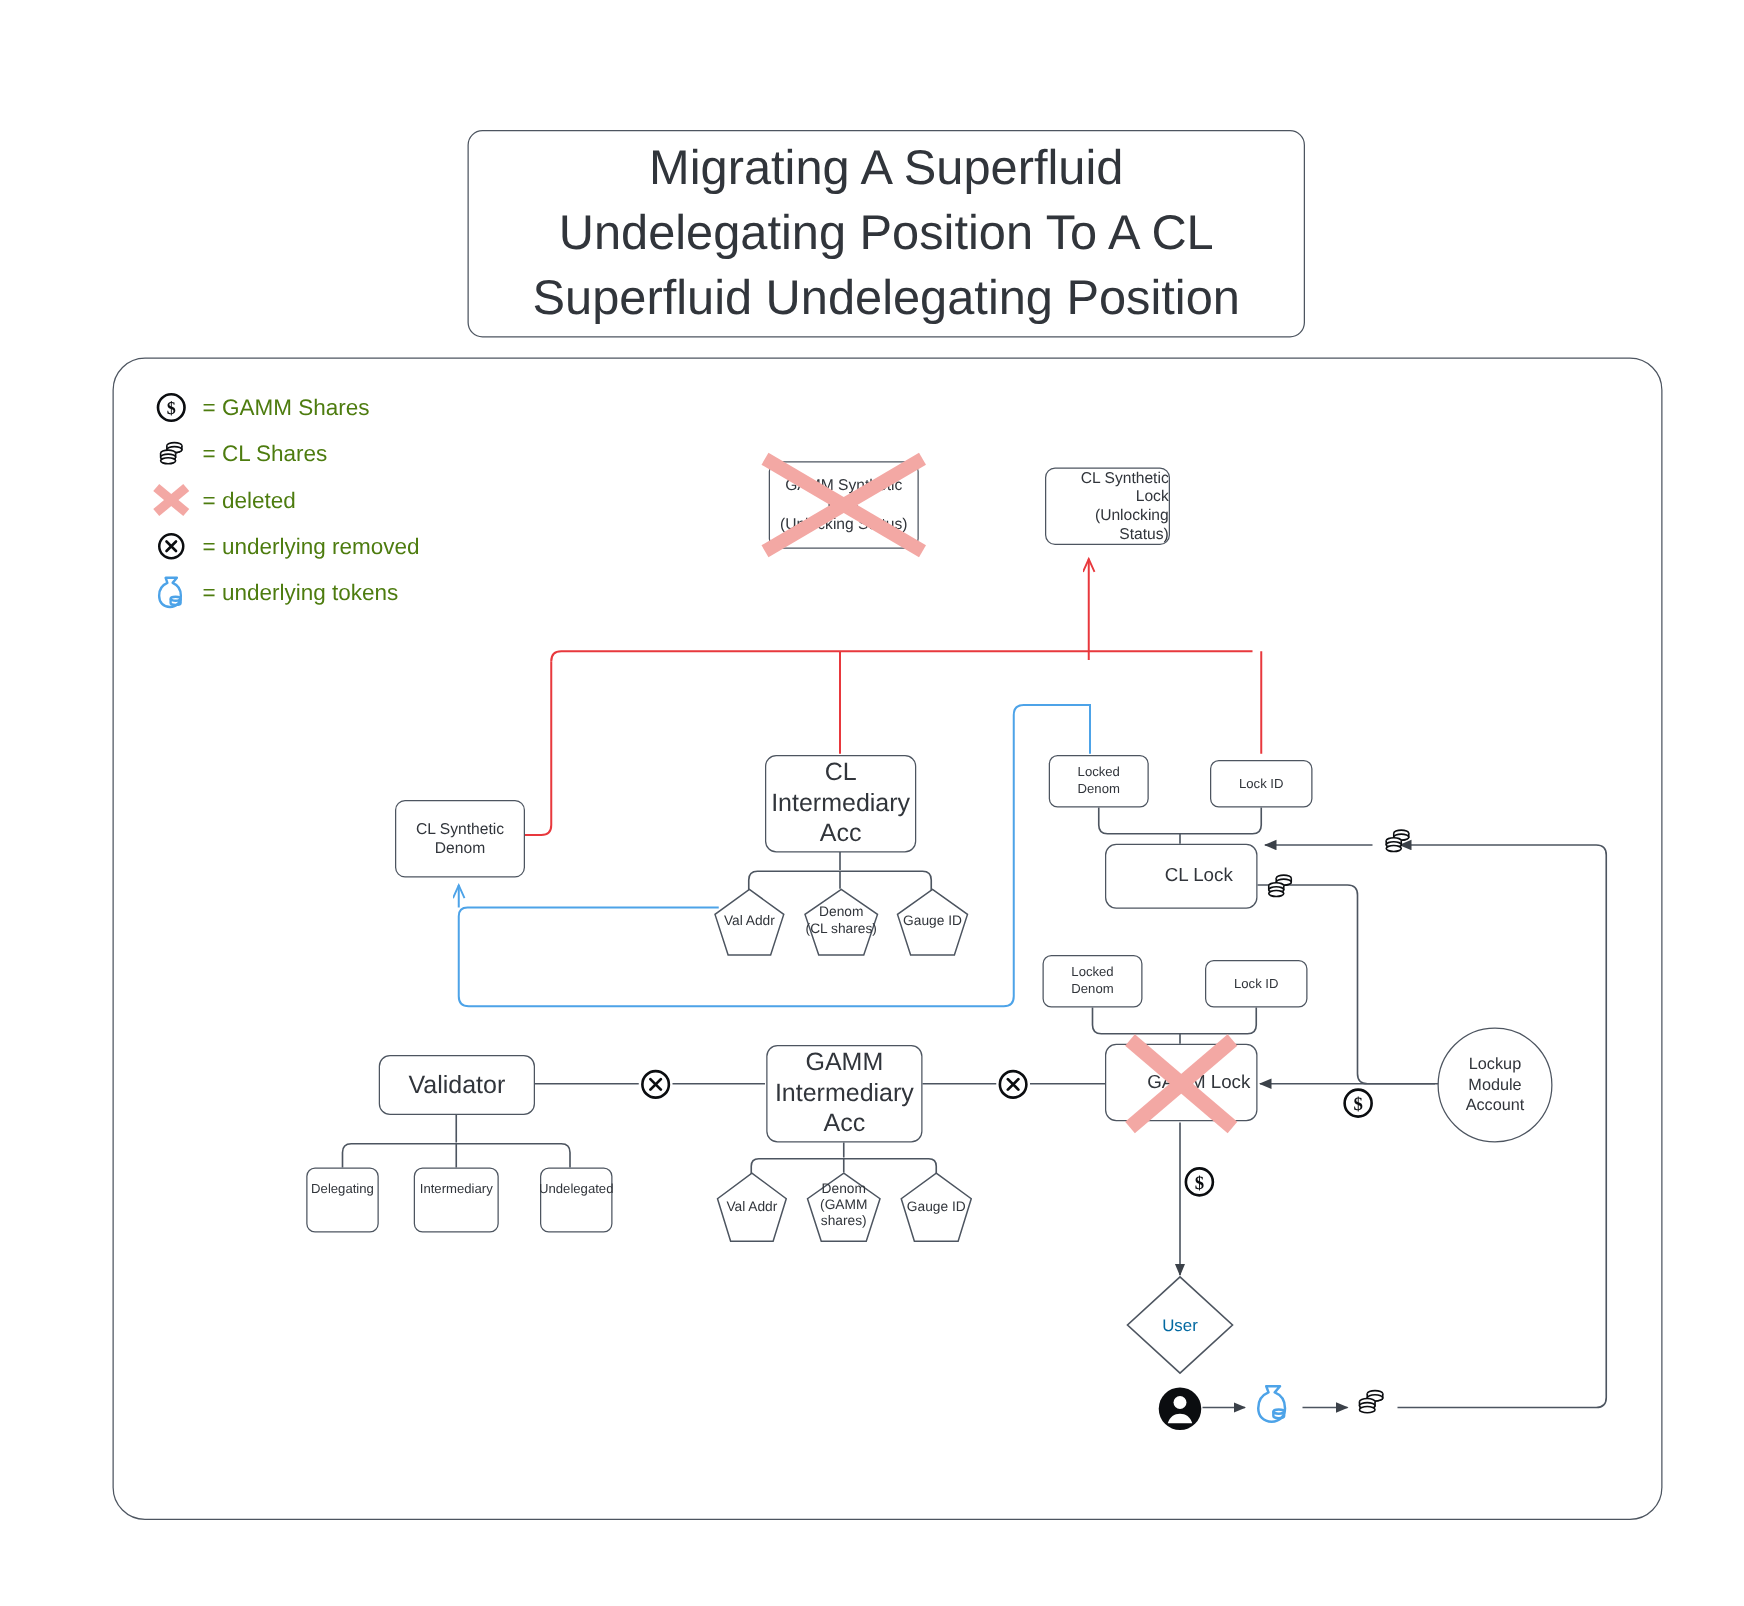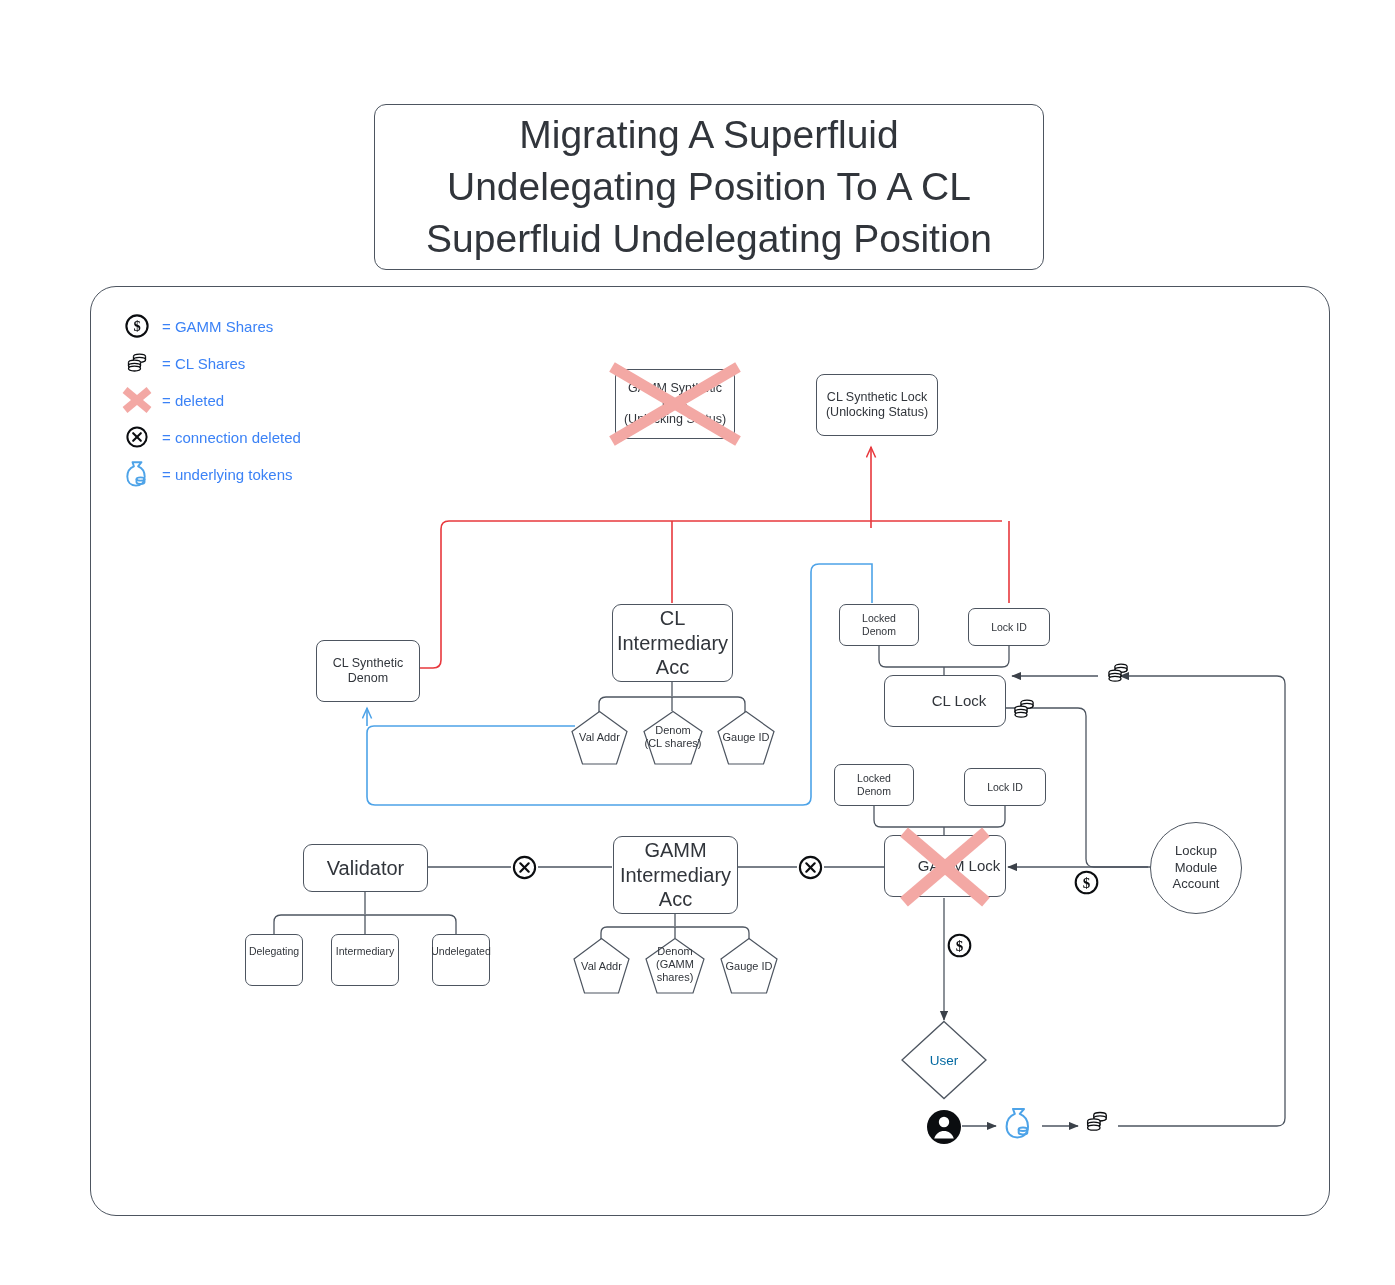--- a/index.html
+++ b/index.html
@@ -115,22 +115,22 @@
     margin-bottom: 1px;
   }
   .legend-icon {
     width: 38px;
     display: flex;
     align-items: center;
     justify-content: center;
     flex: 0 0 38px;
   }
   .legend-text {
-    font-size: 15px;
-    color: #3b82f6;
+    font-size: 18px;
+    color: #4d7c0f;
     margin-left: 6px;
   }
   
   .del-x { position: absolute; pointer-events: none; }
   
   .ic { position: absolute; }
 </style>
 </head>
 <body>
 
@@ -188,21 +188,21 @@
     <div class="legend-row">
       <span class="legend-icon">
         <svg width="24" height="24" viewBox="0 0 24 24">
           <circle cx="12" cy="12" r="9.6" fill="#fff" stroke="#0b0d10" stroke-width="2"></circle>
           <g stroke="#0b0d10" stroke-width="2.1" stroke-linecap="round">
             <line x1="8.2" y1="8.2" x2="15.8" y2="15.8"></line>
             <line x1="15.8" y1="8.2" x2="8.2" y2="15.8"></line>
           </g>
         </svg>
       </span>
-      <span class="legend-text">= connection deleted</span>
+      <span class="legend-text">= underlying removed</span>
     </div>
 
     <div class="legend-row">
       <span class="legend-icon">
         <svg width="28" height="30" viewBox="0 0 28 30">
           <g fill="none" stroke="#4da3e8" stroke-width="1.9" stroke-linejoin="round">
             <path d="M9.5 3.2h9l-3.4 4.1c4.2 1.7 6.6 5.6 6.6 10.3 0 5.4-3.4 9-8.7 9-5.3 0-8.7-3.6-8.7-9 0-4.7 2.4-8.6 6.6-10.3z"></path>
             <ellipse cx="17.5" cy="20" rx="4" ry="1.6"></ellipse>
             <path d="M13.5 20v3.3c0 .9 1.8 1.6 4 1.6s4-.7 4-1.6V20"></path>
           </g>
@@ -286,21 +286,21 @@
 Lock
 (Unlocking Status)</span>
   </div>
   <svg class="del-x" style="left:606px; top:325px;" width="138" height="86" viewBox="0 0 138 86">
     <g stroke="#f3a8a4" stroke-width="11">
       <line x1="6" y1="6" x2="132" y2="80"></line>
       <line x1="132" y1="6" x2="6" y2="80"></line>
     </g>
   </svg>
 
-  <div class="node sm" style="left:816px; top:338px; width:122px; height:62px;">
+  <div class="node sm" style="left:836px; top:338px; width:100px; height:62px;text-align:right;">
     <span>CL Synthetic Lock
 (Unlocking Status)</span>
   </div>
 
   <div class="node sm" style="left:316px; top:604px; width:104px; height:62px;">
     <span>CL Synthetic
 Denom</span>
   </div>
 
   <div class="node lg" style="left:612px; top:568px; width:121px; height:78px;">

